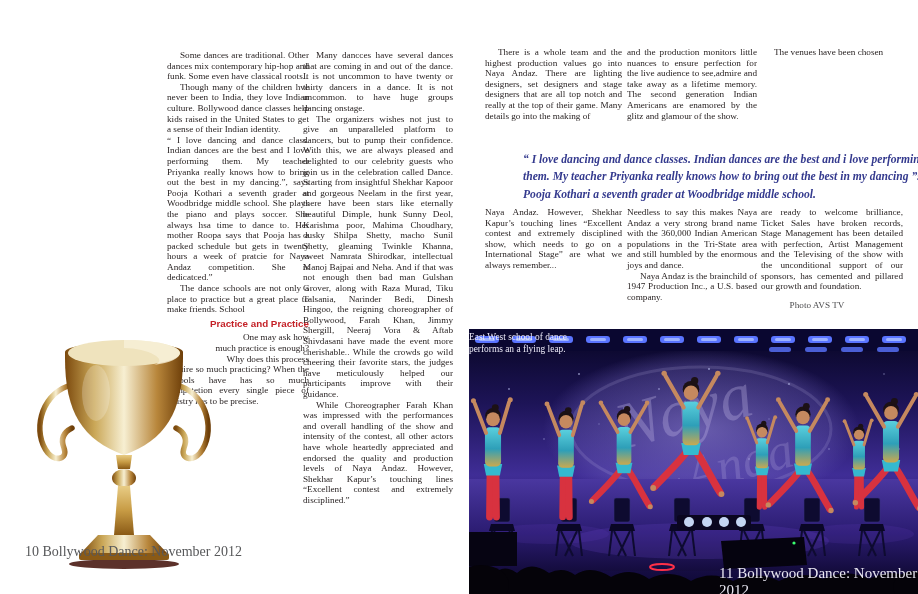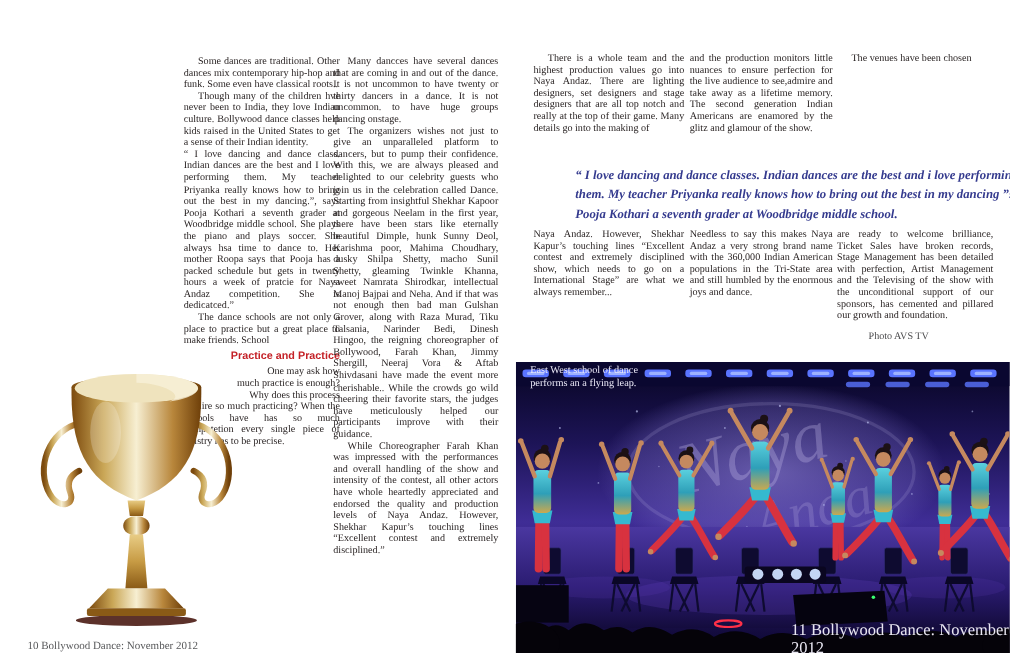--- a/index.html
+++ b/index.html
@@ -15,27 +15,27 @@
   .wrap-right{text-align:right;white-space:pre-line;}
   .heading-red{
     font-family:"Liberation Sans", sans-serif;font-weight:bold;
     color:#c42127;font-size:9.8px;text-align:right;margin:4px 0 3px 0;
   }
   .quote{
     position:absolute;left:483px;top:151px;width:424px;
     font-style:italic;font-weight:bold;font-size:11.6px;line-height:17.4px;
     color:#343a8e;text-align:left;margin-left:40px;
   }
-  .footer-left{position:absolute;left:25px;top:582px;font-size:10px;color:#57585a;}
+  .footer-left{position:absolute;left:25px;top:544px;font-size:14px;color:#57585a;}
   .credit{ text-align:center;font-size:9.2px;color:#4c4c4e;margin-top:8px;padding-right:30px;}
   .trophy{position:absolute;left:30px;top:338px;width:200px;height:232px;}
   .photo{position:absolute;left:469px;top:329px;width:449px;height:265px;}
   .photo svg{display:block;}
   .caption{
-    position:absolute;left:13px;top:3px;color:#eceaf8;
+    position:absolute;left:0;top:3px;color:#eceaf8;
     font-size:9.4px;line-height:11.6px;white-space:pre-line;
   }
   .photo-footer{position:absolute;left:250px;top:236px;color:#e9e7f2;font-size:15px;}
 </style>
 </head>
 <body>
 
 <div>
 
   <div class="col" style="left:167px;top:50px;width:142px;">
@@ -97,20 +97,21 @@
     <p class="ind">The venues have been chosen</p>
   </div>
 
   <div class="quote">“ I love dancing and dance classes. Indian dances are the best and i love performing them. My teacher Priyanka really knows how to bring out the best in my dancing ”says Pooja Kothari a seventh grader at Woodbridge middle school.</div>
 
   <div class="col" style="left:485px;top:207px;width:137px;">
     <p>Naya Andaz. However, Shekhar Kapur’s touching lines “Excellent contest and extremely disciplined show, which needs to go on a International Stage” are what we always remember...</p>
   </div>
   <div class="col" style="left:627px;top:207px;width:130px;">
     <p>Needless to say this makes Naya Andaz a very strong brand name with the 360,000 Indian American populations in the Tri-State area and still humbled by the enormous joys and dance.</p>
+    <p class="ind">Naya Andaz is the brainchild of 1947 Production Inc., a U.S. based company.</p>
   </div>
   <div class="col" style="left:761px;top:207px;width:142px;">
     <p>are ready to welcome brilliance, Ticket Sales have broken records, Stage Management has been detailed with perfection, Artist Management and the Televising of the show with the unconditional support of our sponsors, has cemented and pillared our growth and foundation.</p>
     <div class="credit">Photo AVS TV</div>
   </div>
 
   <div class="photo">
     <svg width="449" height="265" viewBox="0 0 449 265">
       <defs>
         <linearGradient id="bgG" x1="0" y1="0" x2="0" y2="1">

